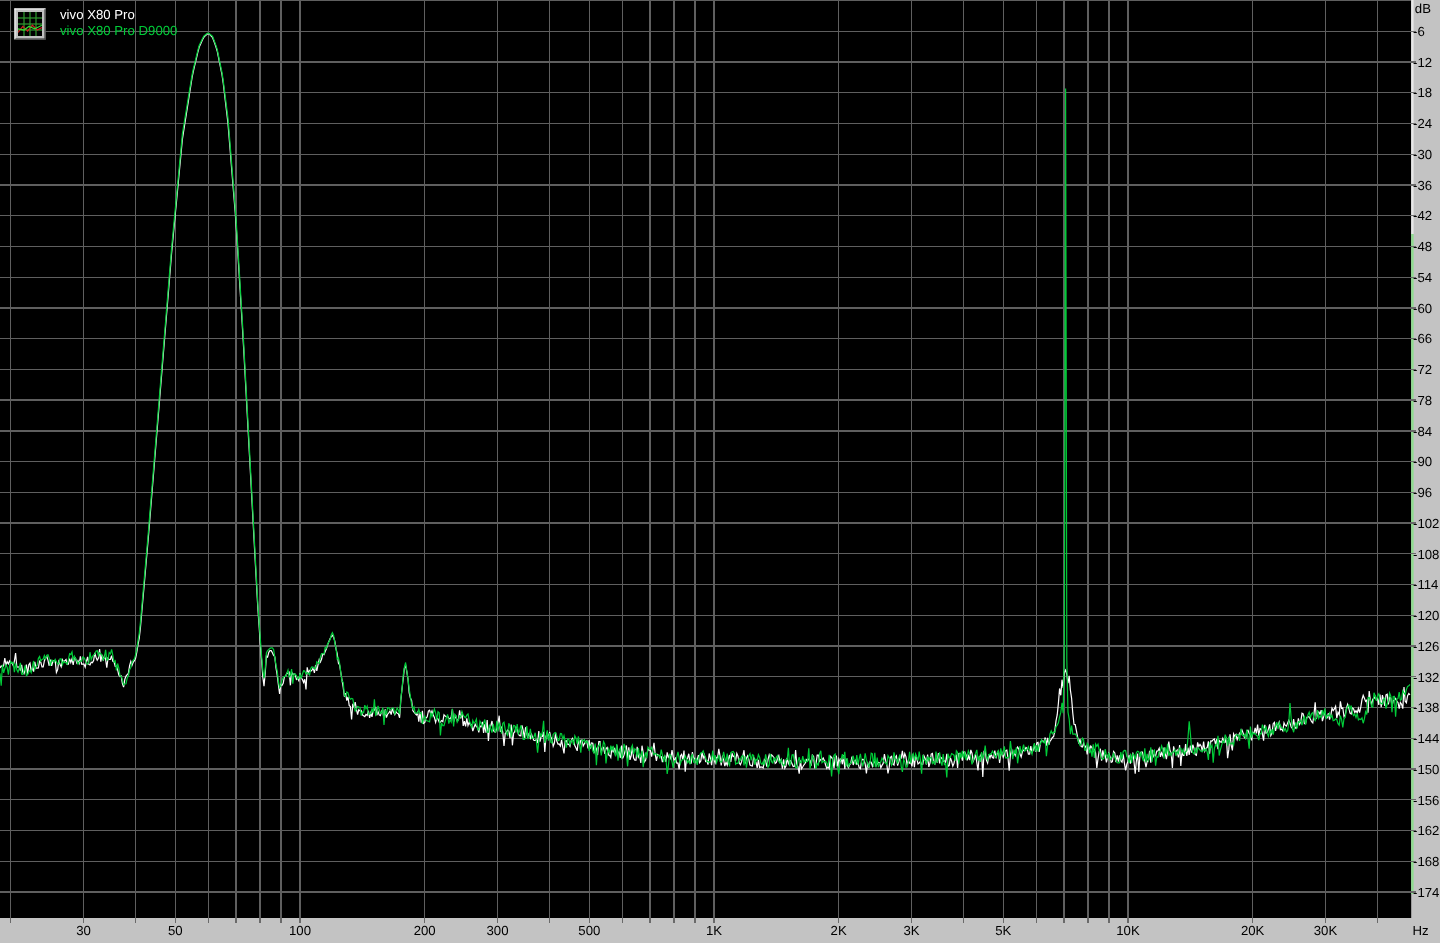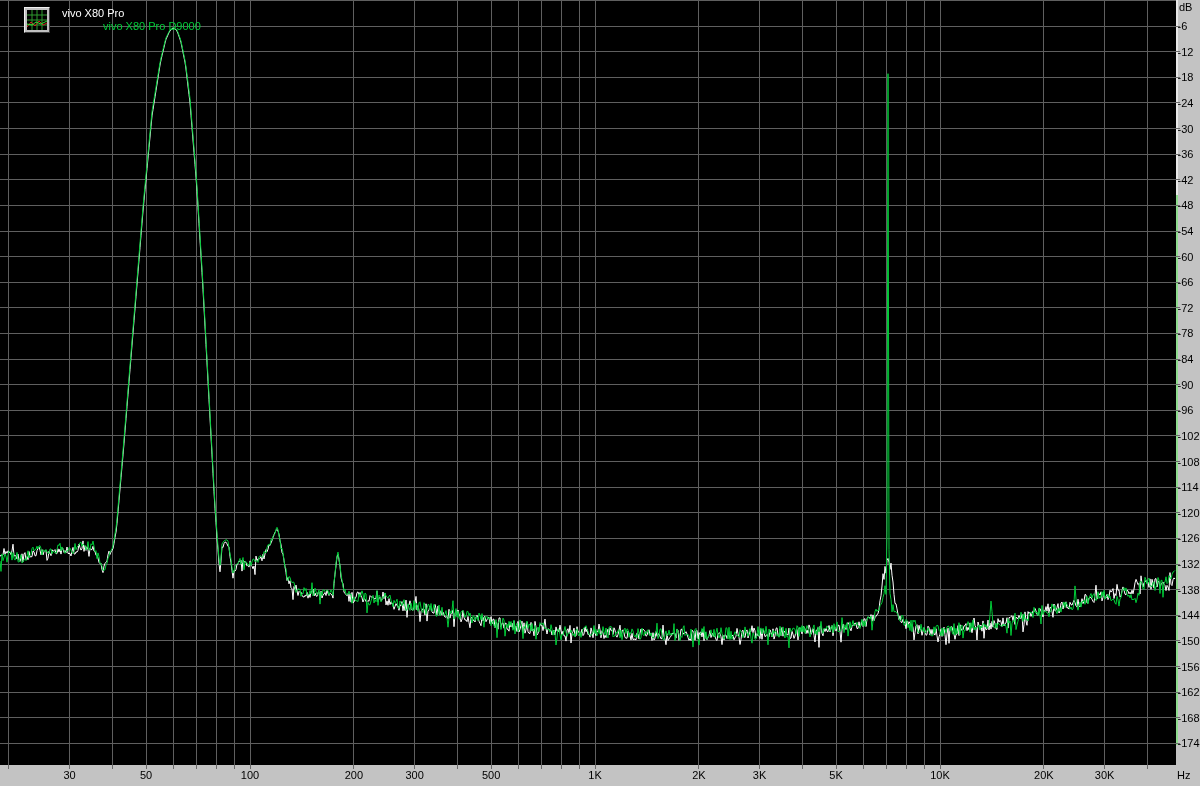--- a/index.html
+++ b/index.html
@@ -1,26 +1,26 @@
 <!DOCTYPE html>
 <html><head>
 <meta charset="utf-8">
 <style>
   html,body{margin:0;padding:0;background:#000;}
   .stage{position:relative;width:1200px;height:786px;background:#000;overflow:hidden;
          font-family:"Liberation Sans",sans-serif;}
   .stage svg{position:absolute;left:0;top:0;}
-  .legend{position:absolute;left:24px;top:6px;display:flex;align-items:flex-end;}
+  .legend{position:absolute;left:12px;top:6px;display:flex;align-items:flex-end;}
   .icon-btn{width:26px;height:26px;padding:2px;margin:1px 0 0 0;background:#c0c0c0;
             border:1px solid;border-color:#f0f0f0 #404040 #404040 #f0f0f0;
             box-sizing:border-box;cursor:pointer;display:block;}
   .icon-btn svg{position:static;display:block;}
   .leg-col{margin-left:12px;line-height:13px;font-size:11px;}
   .leg-white{color:#ffffff;}
-  .leg-green{color:#00cc38;margin-left:41px;}
+  .leg-green{color:#00cc38;}
 </style>
 </head>
 <body>
 
 <div class="stage">
 
   <svg id="plot" width="1200" height="786" viewBox="0 0 1200 786">
       <rect x="0" y="0" width="1176" height="765" fill="#000000"></rect>
       <g stroke="#5f5f5f" stroke-width="1" shape-rendering="crispEdges">
         <line x1="8.9" y1="0" x2="8.9" y2="765"></line>

